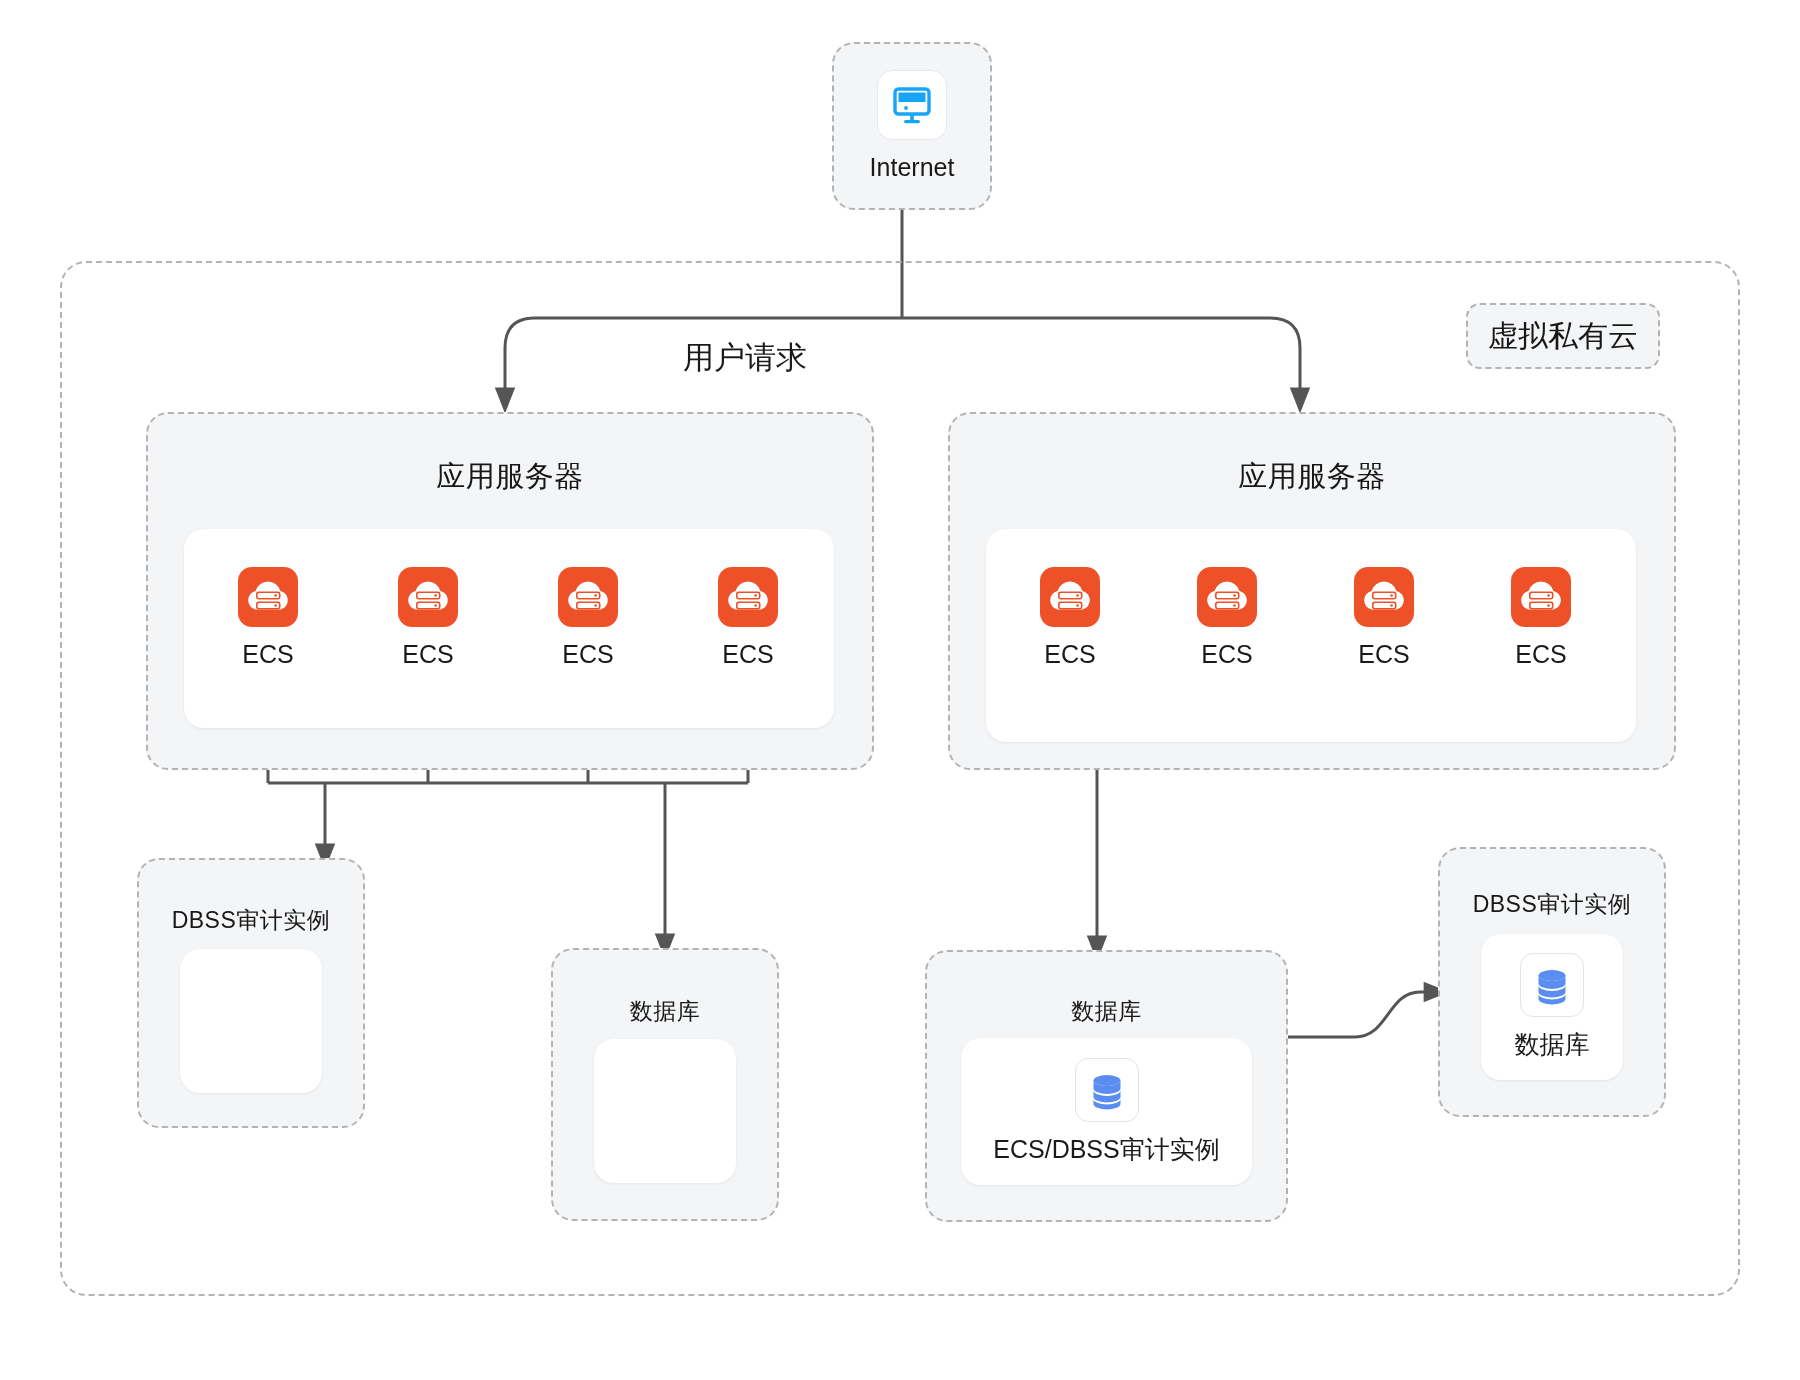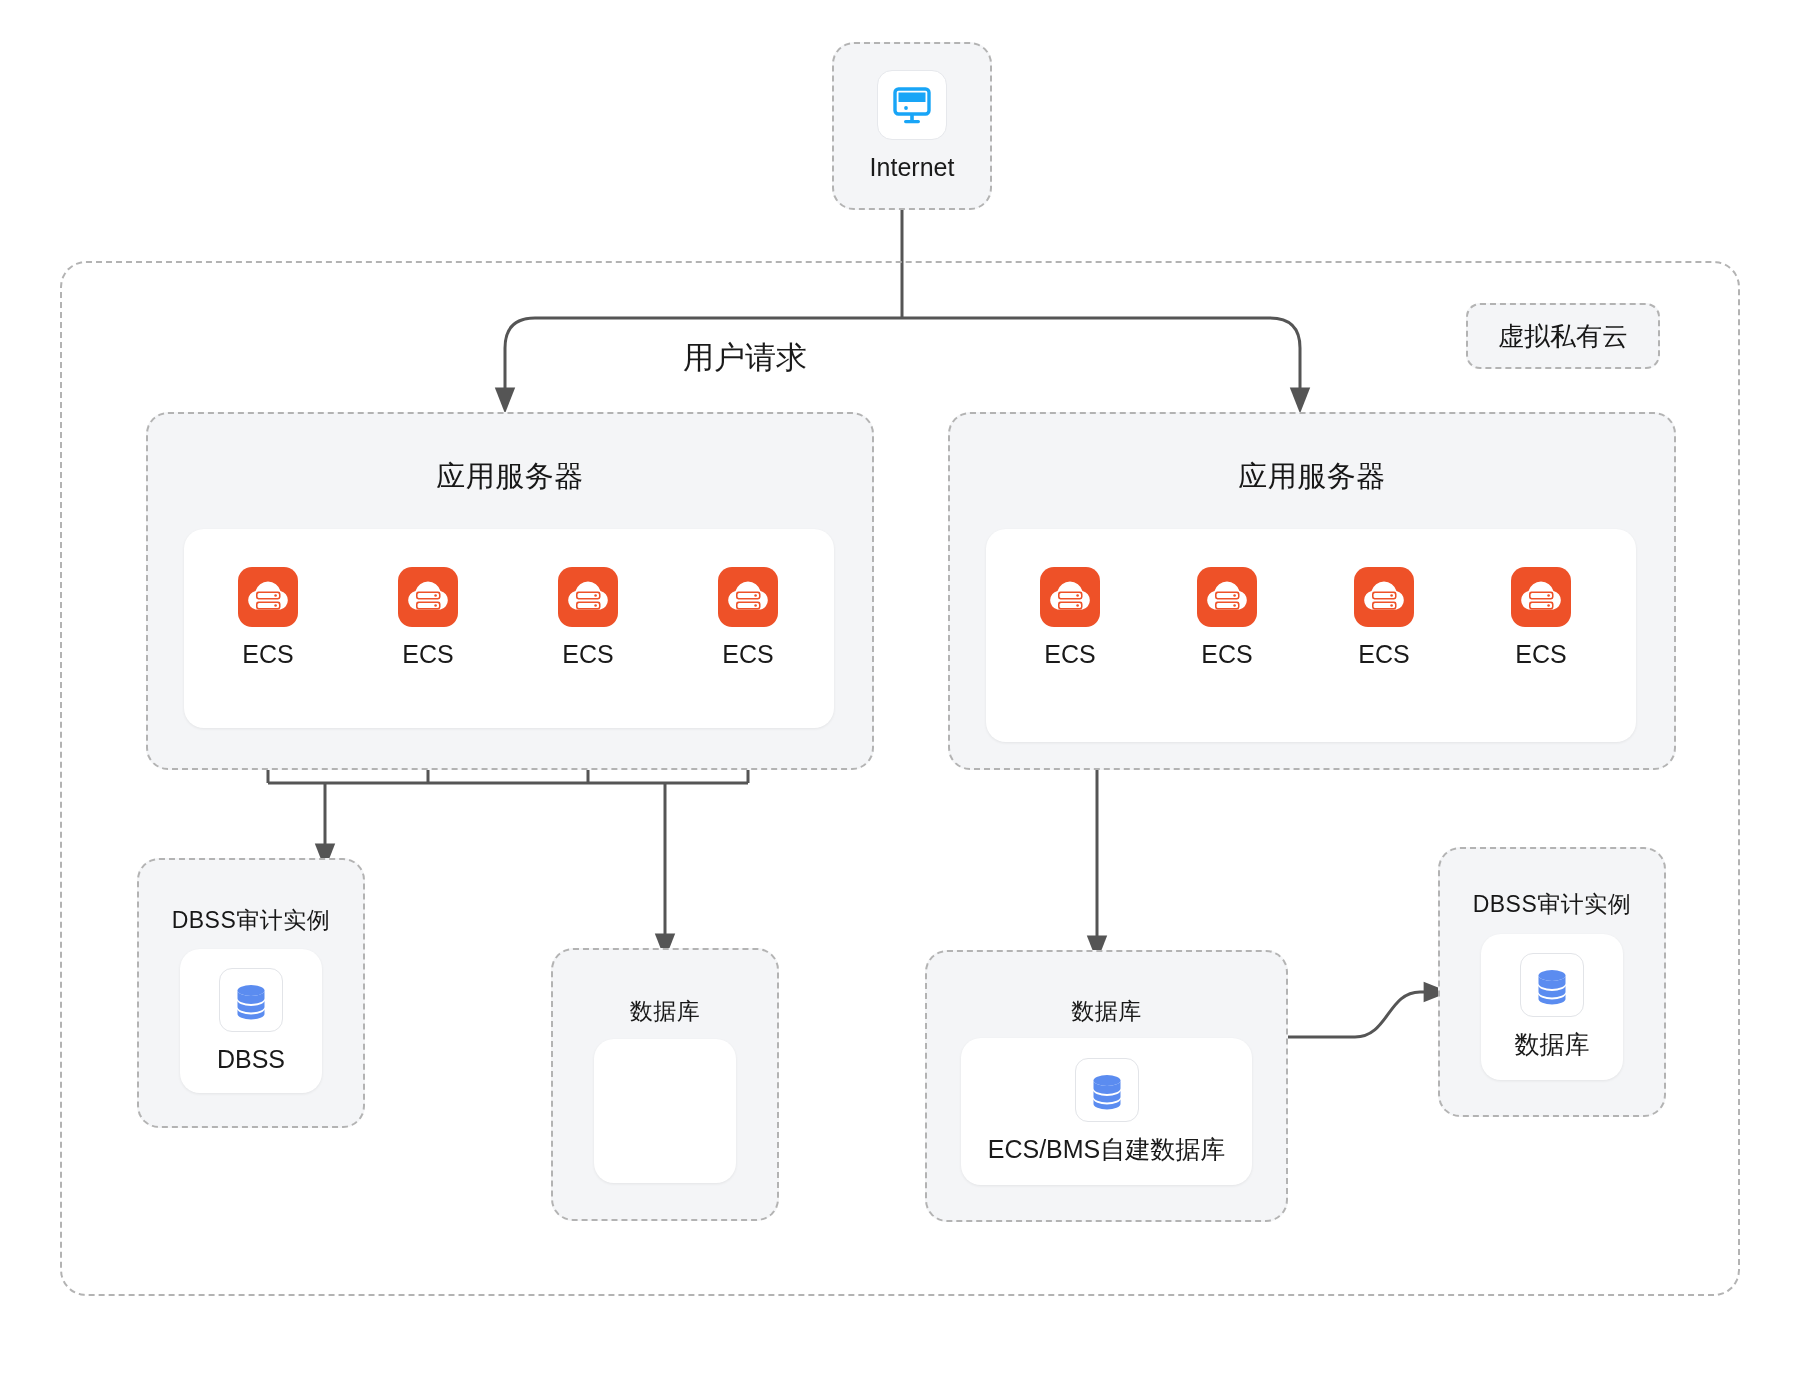--- a/index.html
+++ b/index.html
@@ -68,21 +68,21 @@
   #edges{position:absolute;left:0;top:0;width:1800px;height:1380px;pointer-events:none;}
 
   .edge-label{
     position:absolute;font-size:31px;color:#1a1a1a;white-space:nowrap;
   }
 
   .vpc-tag{
     position:absolute;
     border:2px dashed #b3b3b3;border-radius:14px;background:#f4f5f7;
     display:flex;align-items:center;justify-content:center;
-    font-size:26px;color:#171717;box-sizing:border-box;
+    font-size:30px;color:#171717;box-sizing:border-box;
   }
 </style>
 </head>
 <body>
 
 <div id="stage">
 
   <svg id="edges" viewBox="0 0 1800 1380" xmlns="http://www.w3.org/2000/svg">
     <defs>
       <marker id="arrow" markerWidth="10" markerHeight="10" refX="5.2" refY="4" orient="auto" markerUnits="strokeWidth">
@@ -265,31 +265,20 @@
     </span>
     <div class="cap">ECS</div>
   </div>
 
   <div class="dbox" style="left:137px;top:858px;width:228px;height:270px;"></div>
 
   <div class="group-title title-md" style="left:137px;top:905px;width:228px;">DBSS审计实例</div>
 
   <div class="panel" style="left:180px;top:949px;width:142px;height:144px;"></div>
 
-  <div class="node" style="left:180px;top:968px;width:142px;">
-    <span class="db-tile">
-      <svg class="tile-svg" viewBox="0 0 62 62" xmlns="http://www.w3.org/2000/svg">
-        <ellipse cx="31" cy="21.5" rx="13.5" ry="5.4" fill="#5b8cf0"></ellipse>
-        <path d="M17.5,21.5 L17.5,29.5 A13.5,5.4 0 0 0 44.5,29.5 L44.5,21.5 A13.5,5.4 0 0 1 17.5,21.5 Z" fill="#5b8cf0"></path>
-        <path d="M17.5,31.5 L17.5,38 A13.5,5.4 0 0 0 44.5,38 L44.5,31.5 A13.5,5.4 0 0 1 17.5,31.5 Z" fill="#5b8cf0"></path>
-        <path d="M17.5,40 L17.5,45 A13.5,5.4 0 0 0 44.5,45 L44.5,40 A13.5,5.4 0 0 1 17.5,40 Z" fill="#5b8cf0"></path>
-      </svg>
-    </span>
-    <div class="cap">DBSS</div>
-  </div>
 
   <div class="dbox" style="left:551px;top:948px;width:228px;height:273px;"></div>
 
   <div class="group-title title-md" style="left:551px;top:996px;width:228px;">数据库</div>
 
   <div class="panel" style="left:594px;top:1039px;width:142px;height:144px;"></div>
 
 
   <div class="dbox" style="left:925px;top:950px;width:363px;height:272px;"></div>
 
@@ -299,21 +288,21 @@
 
   <div class="node" style="left:961px;top:1058px;width:291px;">
     <span class="db-tile">
       <svg class="tile-svg" viewBox="0 0 62 62" xmlns="http://www.w3.org/2000/svg">
         <ellipse cx="31" cy="21.5" rx="13.5" ry="5.4" fill="#5b8cf0"></ellipse>
         <path d="M17.5,21.5 L17.5,29.5 A13.5,5.4 0 0 0 44.5,29.5 L44.5,21.5 A13.5,5.4 0 0 1 17.5,21.5 Z" fill="#5b8cf0"></path>
         <path d="M17.5,31.5 L17.5,38 A13.5,5.4 0 0 0 44.5,38 L44.5,31.5 A13.5,5.4 0 0 1 17.5,31.5 Z" fill="#5b8cf0"></path>
         <path d="M17.5,40 L17.5,45 A13.5,5.4 0 0 0 44.5,45 L44.5,40 A13.5,5.4 0 0 1 17.5,40 Z" fill="#5b8cf0"></path>
       </svg>
     </span>
-    <div class="cap cap-sm">ECS/BMS自建数据库</div>
+    <div class="cap cap-sm">ECS/DBSS审计实例</div>
   </div>
 
   <div class="dbox" style="left:1438px;top:847px;width:228px;height:270px;"></div>
 
   <div class="group-title title-md" style="left:1438px;top:889px;width:228px;">DBSS审计实例</div>
 
   <div class="panel" style="left:1481px;top:934px;width:142px;height:146px;"></div>
 
   <div class="node" style="left:1481px;top:953px;width:142px;">
     <span class="db-tile">

